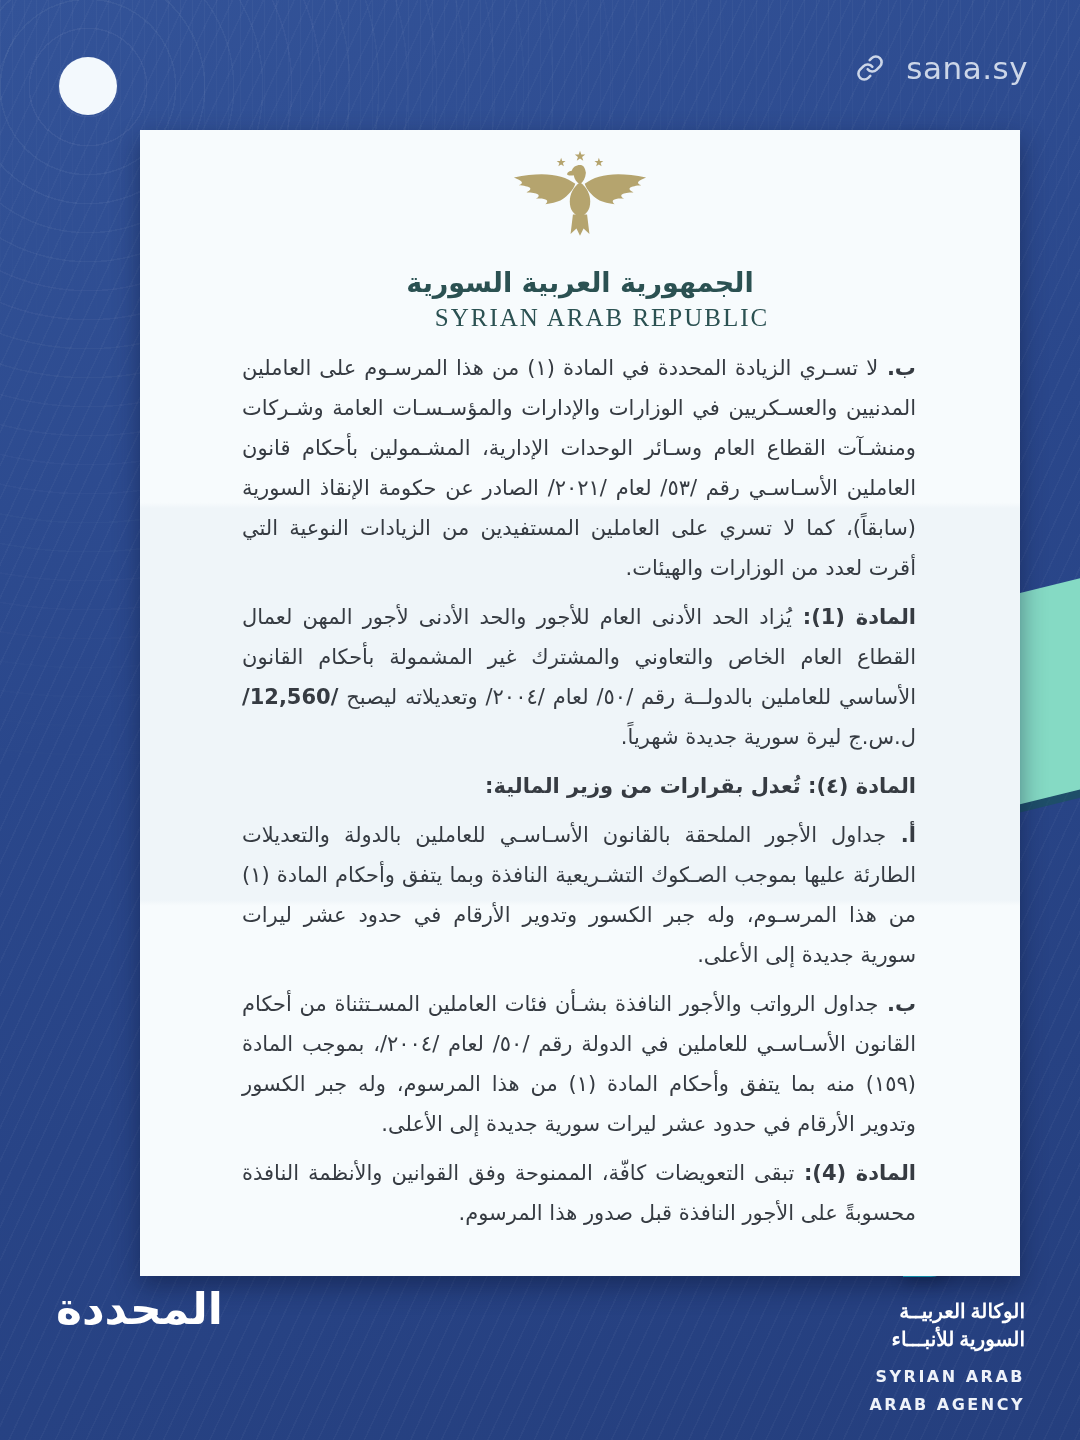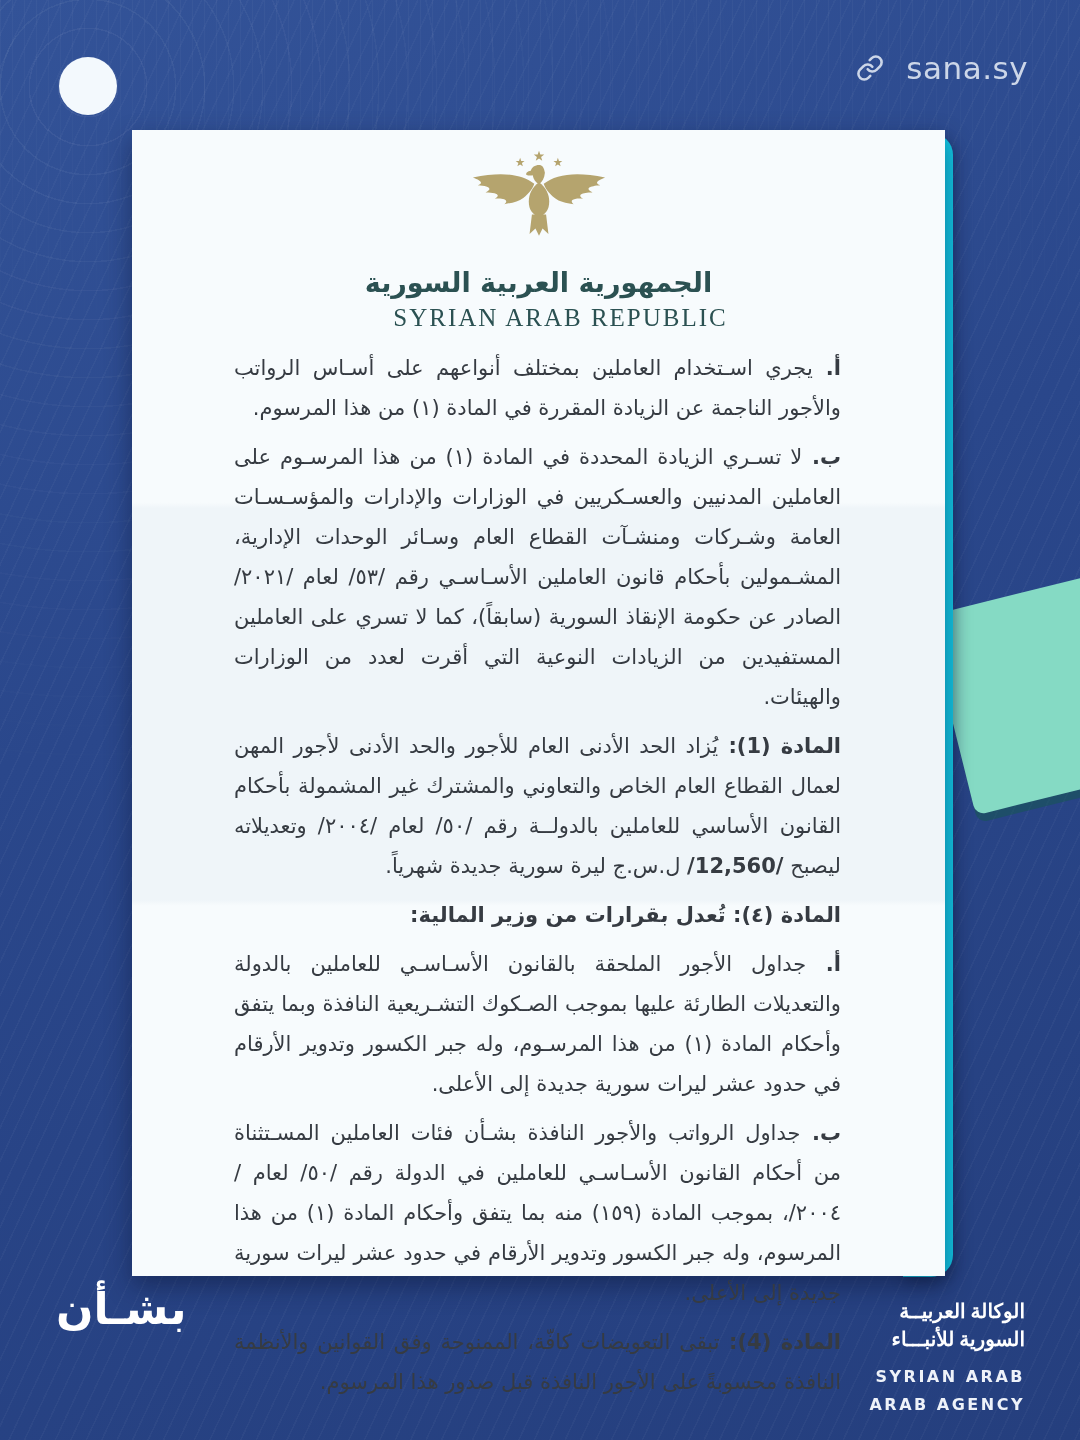--- a/index.html
+++ b/index.html
@@ -31,21 +31,21 @@
   .site-link svg{width:28px;height:28px;stroke:#ccd6e8;fill:none;stroke-width:2.2;stroke-linecap:round;stroke-linejoin:round;}
   
   .mint-card{position:absolute;right:-78px;top:588px;width:210px;height:205px;
     background:var(--mint,#85dac4);border-radius:10px;transform:rotate(-14deg);
     box-shadow:0 8px 0 rgba(18,92,70,.45);}
   
   .cyan-strip{position:absolute;left:903px;top:133px;width:50px;height:1144px;
     background:var(--accent-cyan,#12c6e3);border-radius:0 22px 22px 0;
     box-shadow:2px 6px 14px rgba(8,20,50,.35);}
   
-  .paper{position:absolute;left:132px;top:130px;width:813px;height:1146px;
+  .paper{position:absolute;left:140px;top:130px;width:880px;height:1146px;
     background:linear-gradient(180deg,#f7fbfd 0%,#f7fbfd 32.5%,#eff5f9 33%,#eff5f9 67.2%,#f7fbfd 67.7%,#f7fbfd 100%);
     box-shadow:0 10px 24px rgba(8,18,48,.45);}
   .emblem{margin:16px auto 0;width:240px;height:118px;display:block;}
   .title-ar{margin-top:2px;text-align:center;direction:rtl;
     font-size:27px;font-weight:bold;color:var(--title-teal,#2b5152);line-height:34px;}
   .title-en{margin-top:3px;text-align:center;font-family:"Liberation Serif",serif;
     font-size:25px;letter-spacing:2px;color:var(--title-teal,#2b5152);line-height:30px;padding-left:44px;}
   .doc-body{direction:rtl;margin-top:15px;padding:0 104px 0 102px;
     color:var(--ink,#363b42);font-size:21px;line-height:40px;text-align:justify;}
   .doc-body p{margin:0 0 9px 0;}
@@ -93,33 +93,32 @@
         <path d="M130,24 C125,24 120.5,27 119.5,31.5 C115.5,32 113.2,34.5 113.8,36.5 C116.5,38 119.5,37.8 122,37.2 C123,42.5 126,46.5 130,48.5 C134,45.5 137,41 137.5,34 C136.5,27 134,24 130,24 Z"></path>
         <path d="M130,46 C121,53 117,61 117,71 C117,81 122,88 130,90 C138,88 143,81 143,71 C143,61 139,53 130,46 Z"></path>
         <path d="M124,48 C108,36 84,32 46,40 C56,44 60,47 52,50 C66,51 72,54 62,59 C76,59 82,62 74,67 C86,66 92,69 86,74 C96,72 104,71 110,66 C118,60 122,54 124,48 Z"></path>
         <path transform="translate(260,0) scale(-1,1)" d="M124,48 C108,36 84,32 46,40 C56,44 60,47 52,50 C66,51 72,54 62,59 C76,59 82,62 74,67 C86,66 92,69 86,74 C96,72 104,71 110,66 C118,60 122,54 124,48 Z"></path>
         <path d="M121,87 L139,87 L142,112 L134.5,105 L130,114 L125.5,105 L118,112 Z"></path>
       </g>
     </svg>
     <div class="title-ar">الجمهورية العربية السورية</div>
     <div class="title-en">SYRIAN ARAB REPUBLIC</div>
     <div class="doc-body">
-        <p><span class="b">أ. </span><span>يجري اسـتخدام العاملين بمختلف أنواعهم على أسـاس الرواتب والأجور الناجمة عن الزيادة المقررة في المادة (١) من هذا المرسوم.</span></p>
         <p><span class="b">ب. </span><span>لا تسـري الزيادة المحددة في المادة (١) من هذا المرسـوم على العاملين المدنيين والعسـكريين في الوزارات والإدارات والمؤسـسـات العامة وشـركات ومنشـآت القطاع العام وسـائر الوحدات الإدارية، المشـمولين بأحكام قانون العاملين الأسـاسـي رقم /٥٣/ لعام /٢٠٢١/ الصادر عن حكومة الإنقاذ السورية (سابقاً)، كما لا تسري على العاملين المستفيدين من الزيادات النوعية التي أقرت لعدد من الوزارات والهيئات.</span></p>
         <p><span class="b">المادة (1): </span><span>يُزاد الحد الأدنى العام للأجور والحد الأدنى لأجور المهن لعمال القطاع العام الخاص والتعاوني والمشترك غير المشمولة بأحكام القانون الأساسي للعاملين بالدولــة رقم /٥٠/ لعام /٢٠٠٤/ وتعديلاته ليصبح </span><span class="b">/12,560/</span><span> ل.س.ج ليرة سورية جديدة شهرياً.</span></p>
         <p><span class="b">المادة (٤): تُعدل بقرارات من وزير المالية:</span></p>
         <p><span class="b">أ. </span><span>جداول الأجور الملحقة بالقانون الأسـاسـي للعاملين بالدولة والتعديلات الطارئة عليها بموجب الصـكوك التشـريعية النافذة وبما يتفق وأحكام المادة (١) من هذا المرسـوم، وله جبر الكسور وتدوير الأرقام في حدود عشر ليرات سورية جديدة إلى الأعلى.</span></p>
         <p><span class="b">ب. </span><span>جداول الرواتب والأجور النافذة بشـأن فئات العاملين المسـتثناة من أحكام القانون الأسـاسـي للعاملين في الدولة رقم /٥٠/ لعام /٢٠٠٤/، بموجب المادة (١٥٩) منه بما يتفق وأحكام المادة (١) من هذا المرسوم، وله جبر الكسور وتدوير الأرقام في حدود عشر ليرات سورية جديدة إلى الأعلى.</span></p>
         <p><span class="b">المادة (4): </span><span>تبقى التعويضات كافّة، الممنوحة وفق القوانين والأنظمة النافذة محسوبةً على الأجور النافذة قبل صدور هذا المرسوم.</span></p>
       </div>
 
   </div>
 
   <div class="sana-logo">
-    <div class="logo-ar">بشـأن</div>
+    <div class="logo-ar">المحددة</div>
   </div>
 
   <div class="agency">
     <div class="agency-ar">الوكالة العربيــة</div>
     <div class="agency-ar">السورية للأنبـــاء</div>
     <div class="agency-en first">SYRIAN ARAB</div>
     <div class="agency-en">ARAB AGENCY</div>
   </div>
 </div>
 

